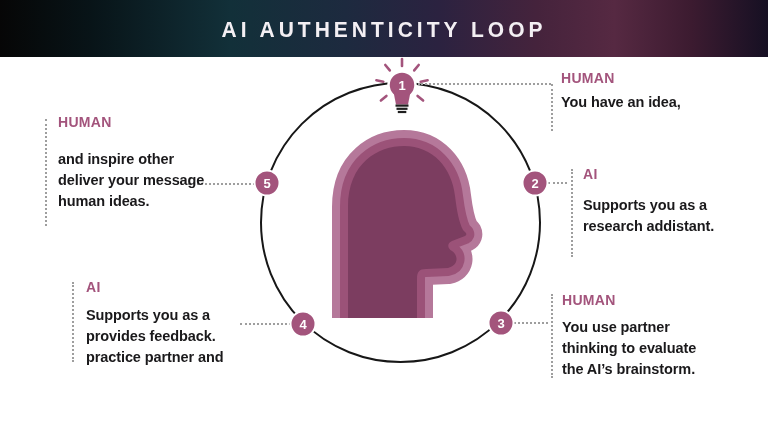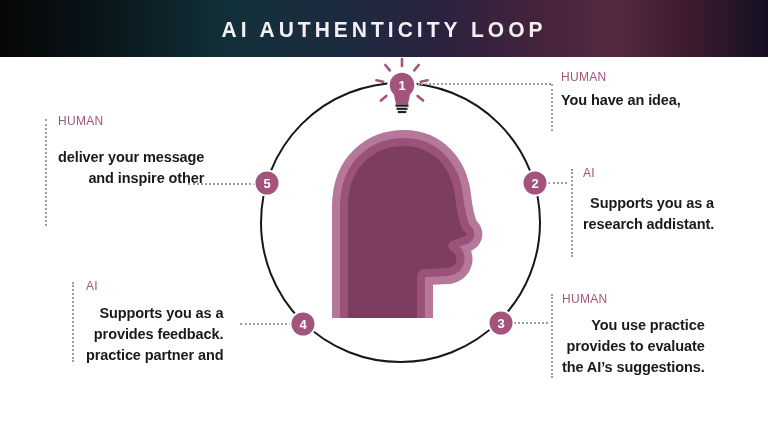--- a/index.html
+++ b/index.html
@@ -86,32 +86,31 @@
   .v3 { left: 551px; top: 294px; height: 84px; }
   .h4 { left: 240px; top: 323px; width: 51px; }
   .v4 { left: 72px;  top: 282px; height: 80px; }
   .h5 { left: 188px; top: 183px; width: 67px; }
   .v5 { left: 45px;  top: 119px; height: 107px; }
 
   
   .block { position: absolute; }
   .role {
     color: #a3547c;
-    font-size: 12px;
-    font-weight: 400;
+    font-size: 14px;
+    font-weight: 700;
     letter-spacing: 0.3px;
   }
   .line {
     color: #1a191b;
     font-size: 14.5px;
     font-weight: 700;
     line-height: 21px;
     letter-spacing: -0.1px;
     white-space: nowrap;
-    text-align: right;
   }
   .b1 { left: 561px; top: 70px; }
   .b1 .role { margin-bottom: 6px; }
   .b2 { left: 583px; top: 166px; }
   .b2 .role { margin-bottom: 13px; }
   .b3 { left: 562px; top: 292px; }
   .b3 .role { margin-bottom: 9px; }
   .b4 { left: 86px; top: 279px; }
   .b4 .role { margin-bottom: 10px; }
   .b5 { left: 58px; top: 114px; }
@@ -195,31 +194,32 @@
   </div>
 
   <div class="block b2">
     <div class="role">AI</div>
     <div class="line">Supports you as a</div>
     <div class="line">research addistant.</div>
   </div>
 
   <div class="block b3">
     <div class="role">HUMAN</div>
-    <div class="line">You use practice</div>
-    <div class="line">provides to evaluate</div>
-    <div class="line">the AI’s suggestions.</div>
+    <div class="line">You use partner</div>
+    <div class="line">thinking to evaluate</div>
+    <div class="line">the AI’s brainstorm.</div>
   </div>
 
   <div class="block b4">
     <div class="role">AI</div>
     <div class="line">Supports you as a</div>
     <div class="line">provides feedback.</div>
     <div class="line">practice partner and</div>
   </div>
 
   <div class="block b5">
     <div class="role">HUMAN</div>
+    <div class="line">and inspire other</div>
     <div class="line">deliver your message</div>
-    <div class="line">and inspire other</div>
+    <div class="line">human ideas.</div>
   </div>
 
 </div>
 
 </body></html>

